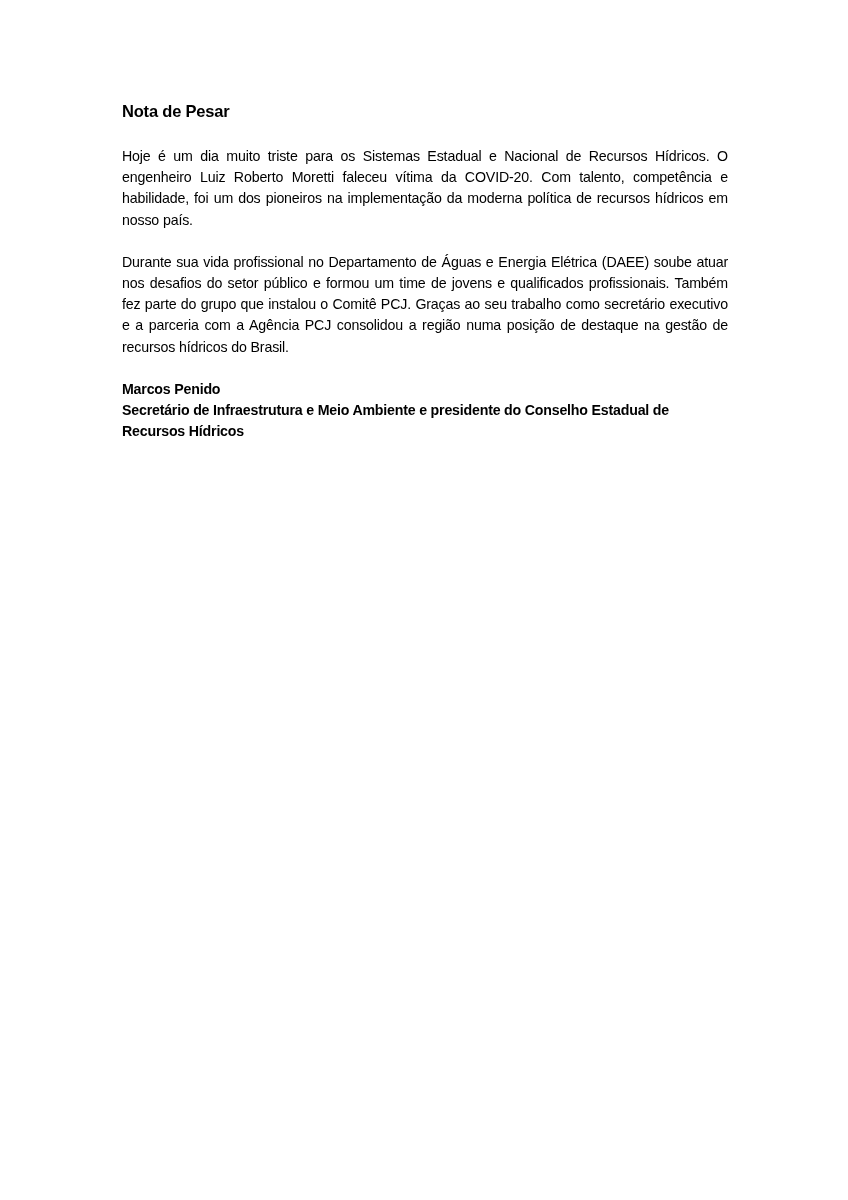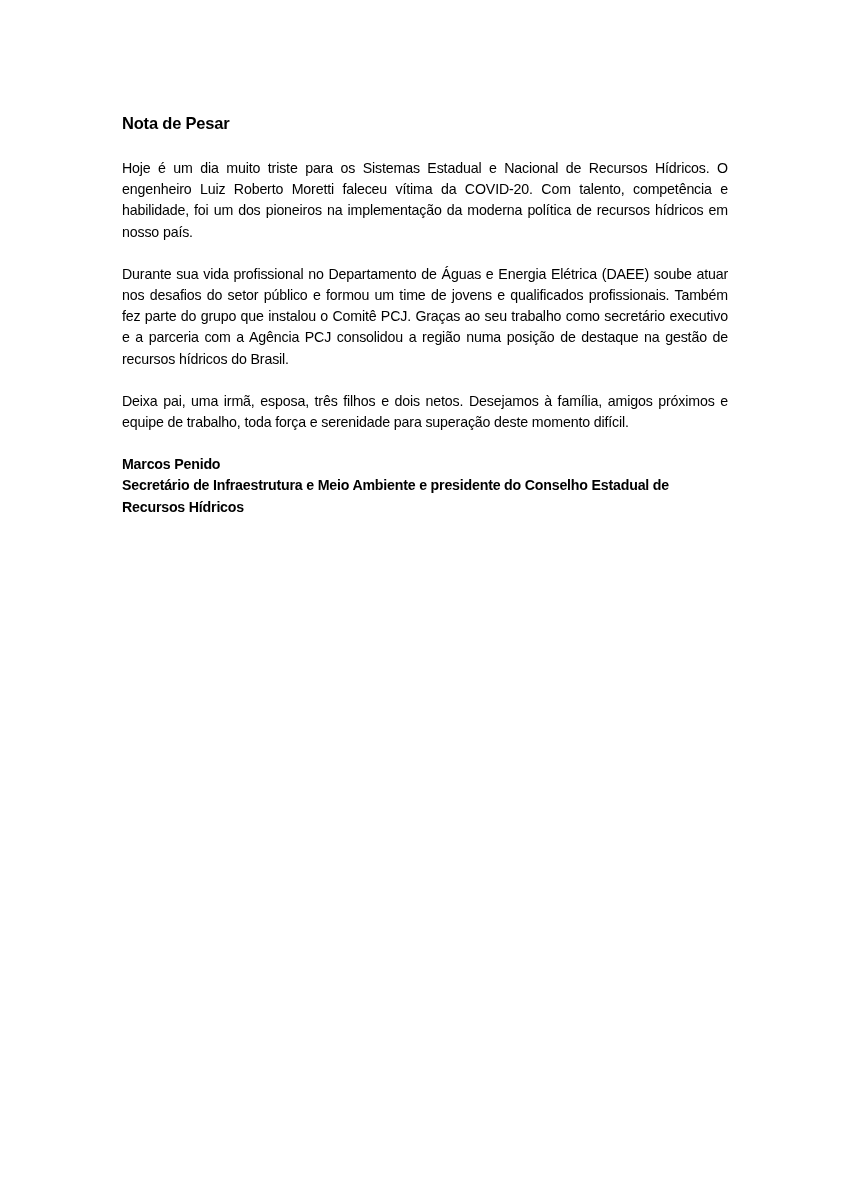--- a/index.html
+++ b/index.html
@@ -11,21 +11,21 @@
       width: 848px;
       height: 1200px;
       position: relative;
       overflow: hidden;
       font-family: "Liberation Sans", "DejaVu Sans", sans-serif;
       color: #000000;
     }
     .page {
       position: absolute;
       left: 122px;
-      top: 112px;
+      top: 100px;
       width: 606px;
     }
     .title {
       font-weight: bold;
       font-size: 16.5px;
       line-height: 22px;
       margin: 0 0 24px 0;
       letter-spacing: -0.2px;
     }
     .para {
@@ -47,19 +47,18 @@
     }
   </style>
 </head>
 <body>
 
 <div class="page">
   <div class="title">Nota de Pesar</div>
 
   <p class="para">Hoje é um dia muito triste para os Sistemas Estadual e Nacional de Recursos Hídricos. O engenheiro Luiz Roberto Moretti faleceu vítima da COVID-20. Com talento, competência e habilidade, foi um dos pioneiros na implementação da moderna política de recursos hídricos em nosso país.</p>
   <p class="para">Durante sua vida profissional no Departamento de Águas e Energia Elétrica (DAEE) soube atuar nos desafios do setor público e formou um time de jovens e qualificados profissionais. Também fez parte do grupo que instalou o Comitê PCJ. Graças ao seu trabalho como secretário executivo e a parceria com a Agência PCJ consolidou a região numa posição de destaque na gestão de recursos hídricos do Brasil.</p>
-  <p class="para">Deixa pai, uma irmã, esposa, três filhos e dois netos. Desejamos à família, amigos próximos e equipe de trabalho, toda força e serenidade para superação deste momento difícil.</p>
 
   <div class="signature">
     <div>Marcos Penido</div>
     <div>Secretário de Infraestrutura e Meio Ambiente e presidente do Conselho Estadual de Recursos Hídricos</div>
   </div>
 </div>
 
 </body></html>

